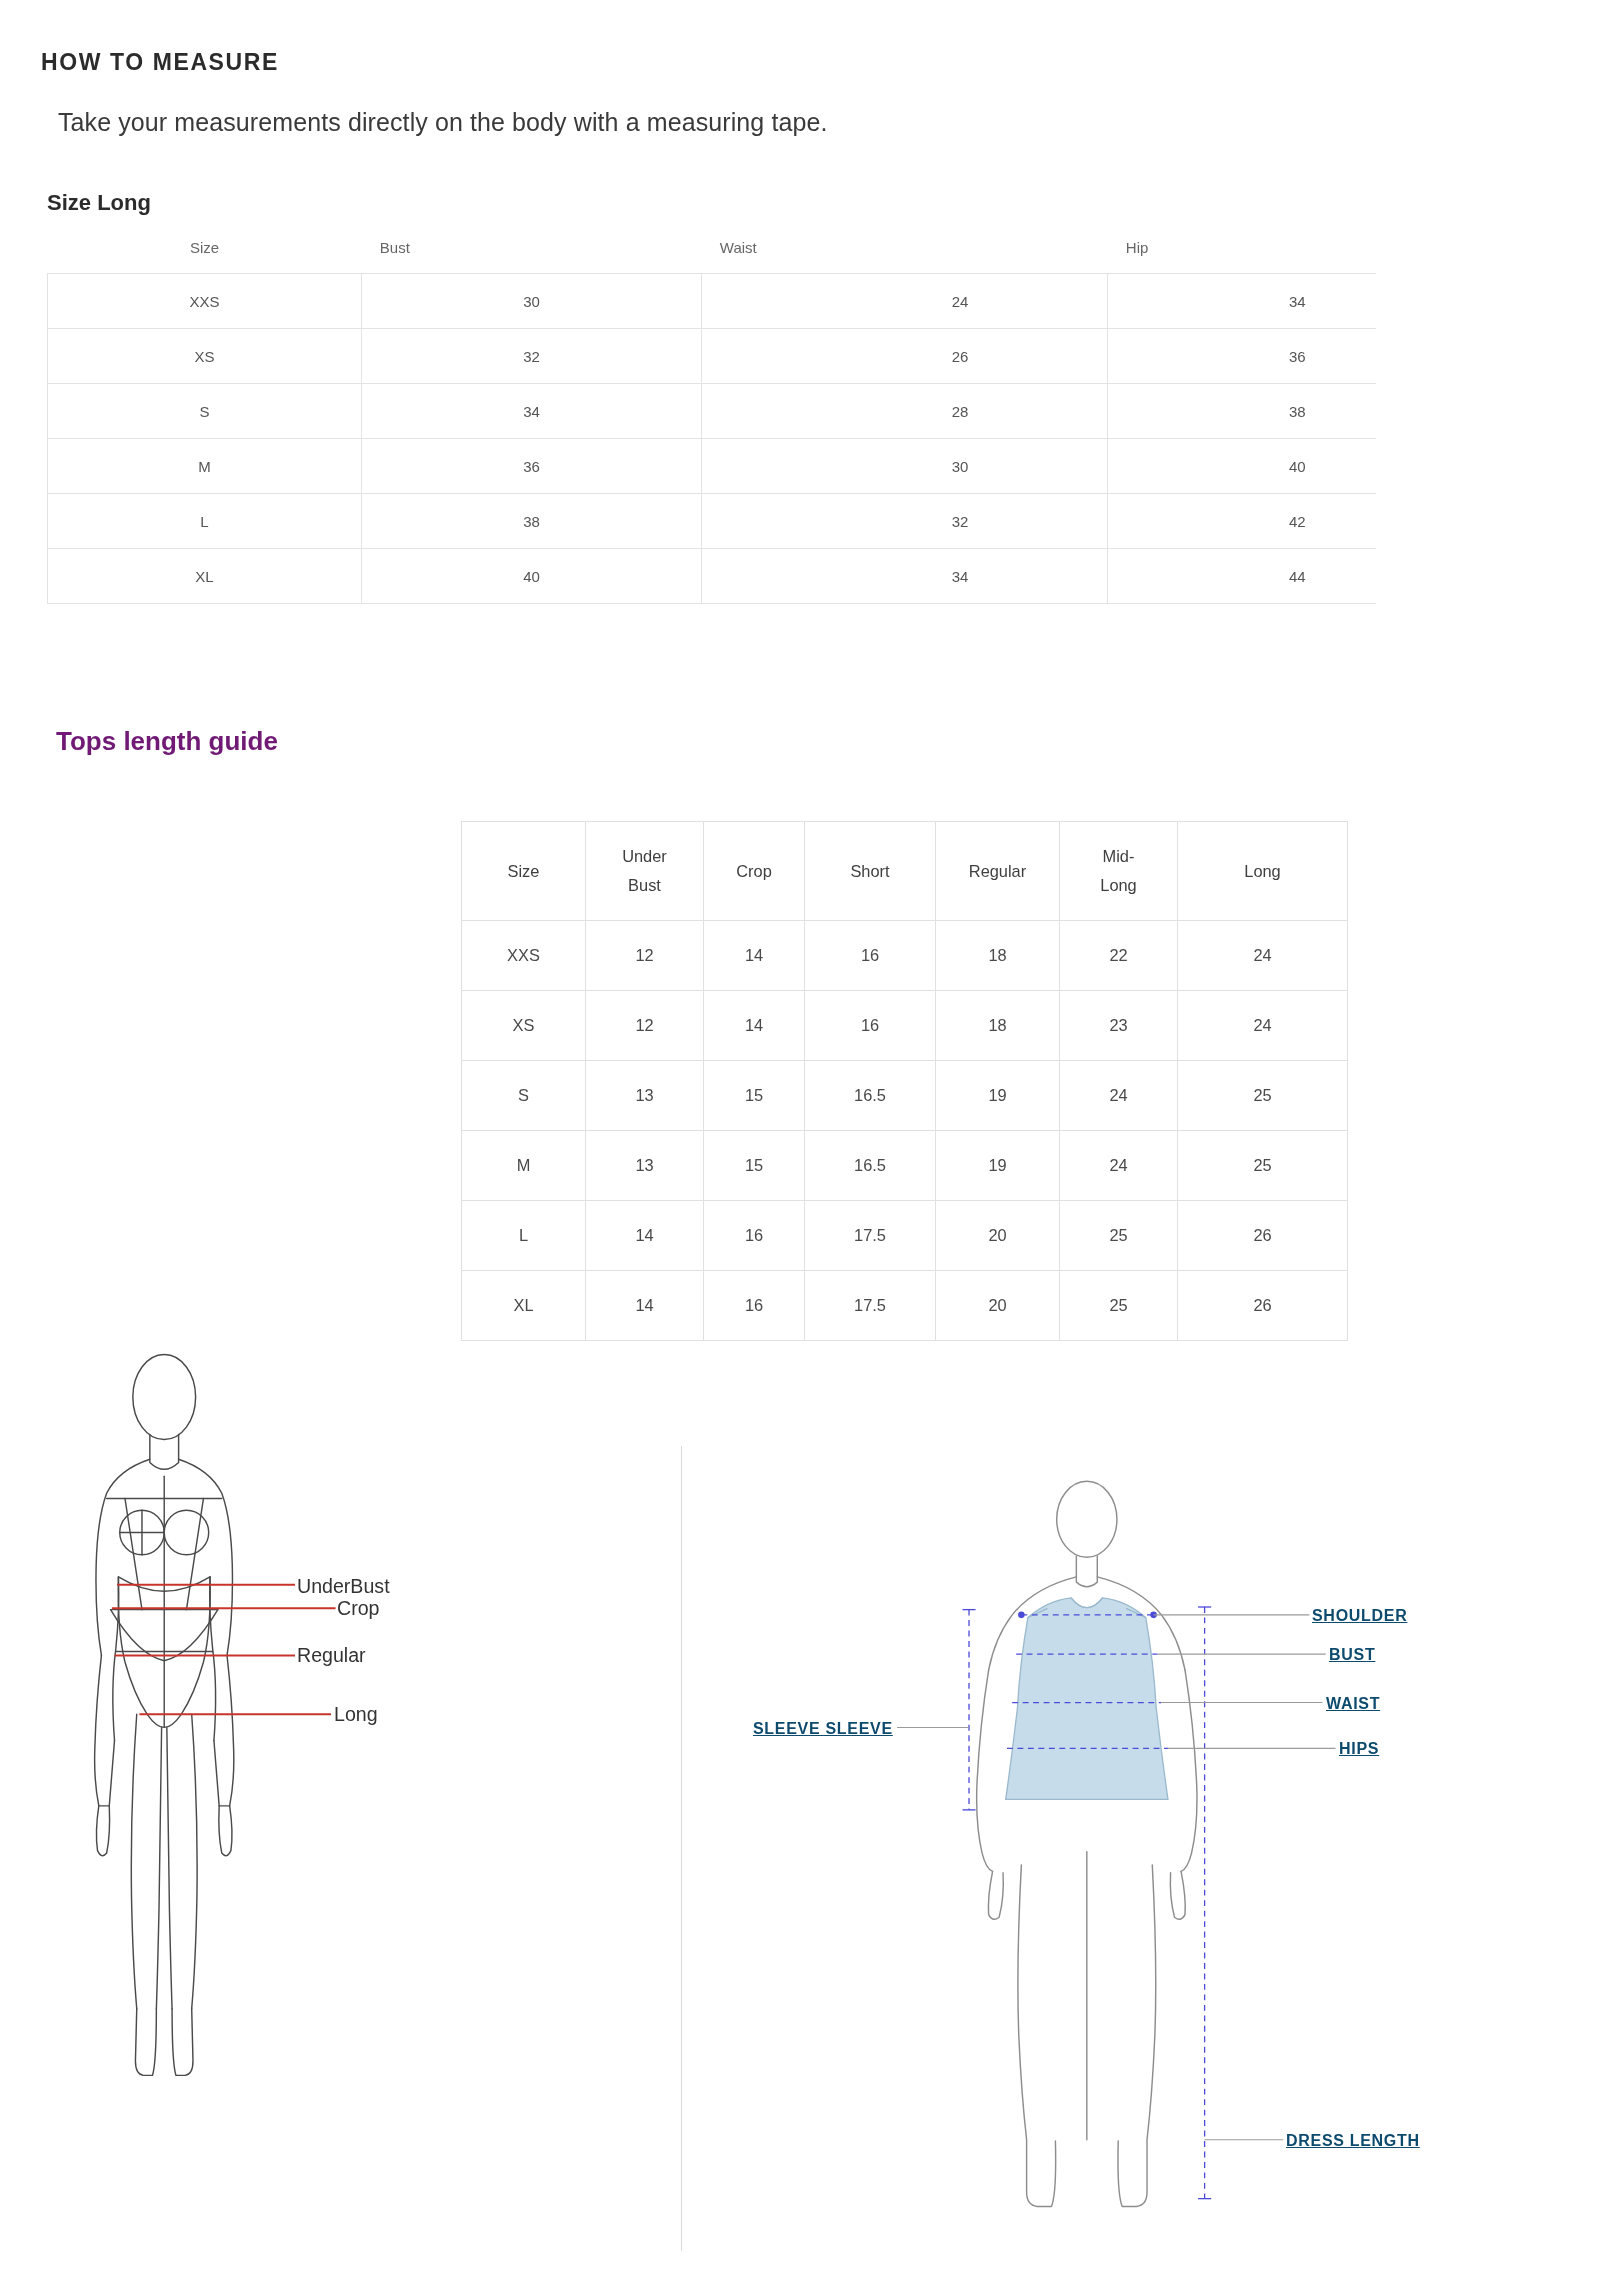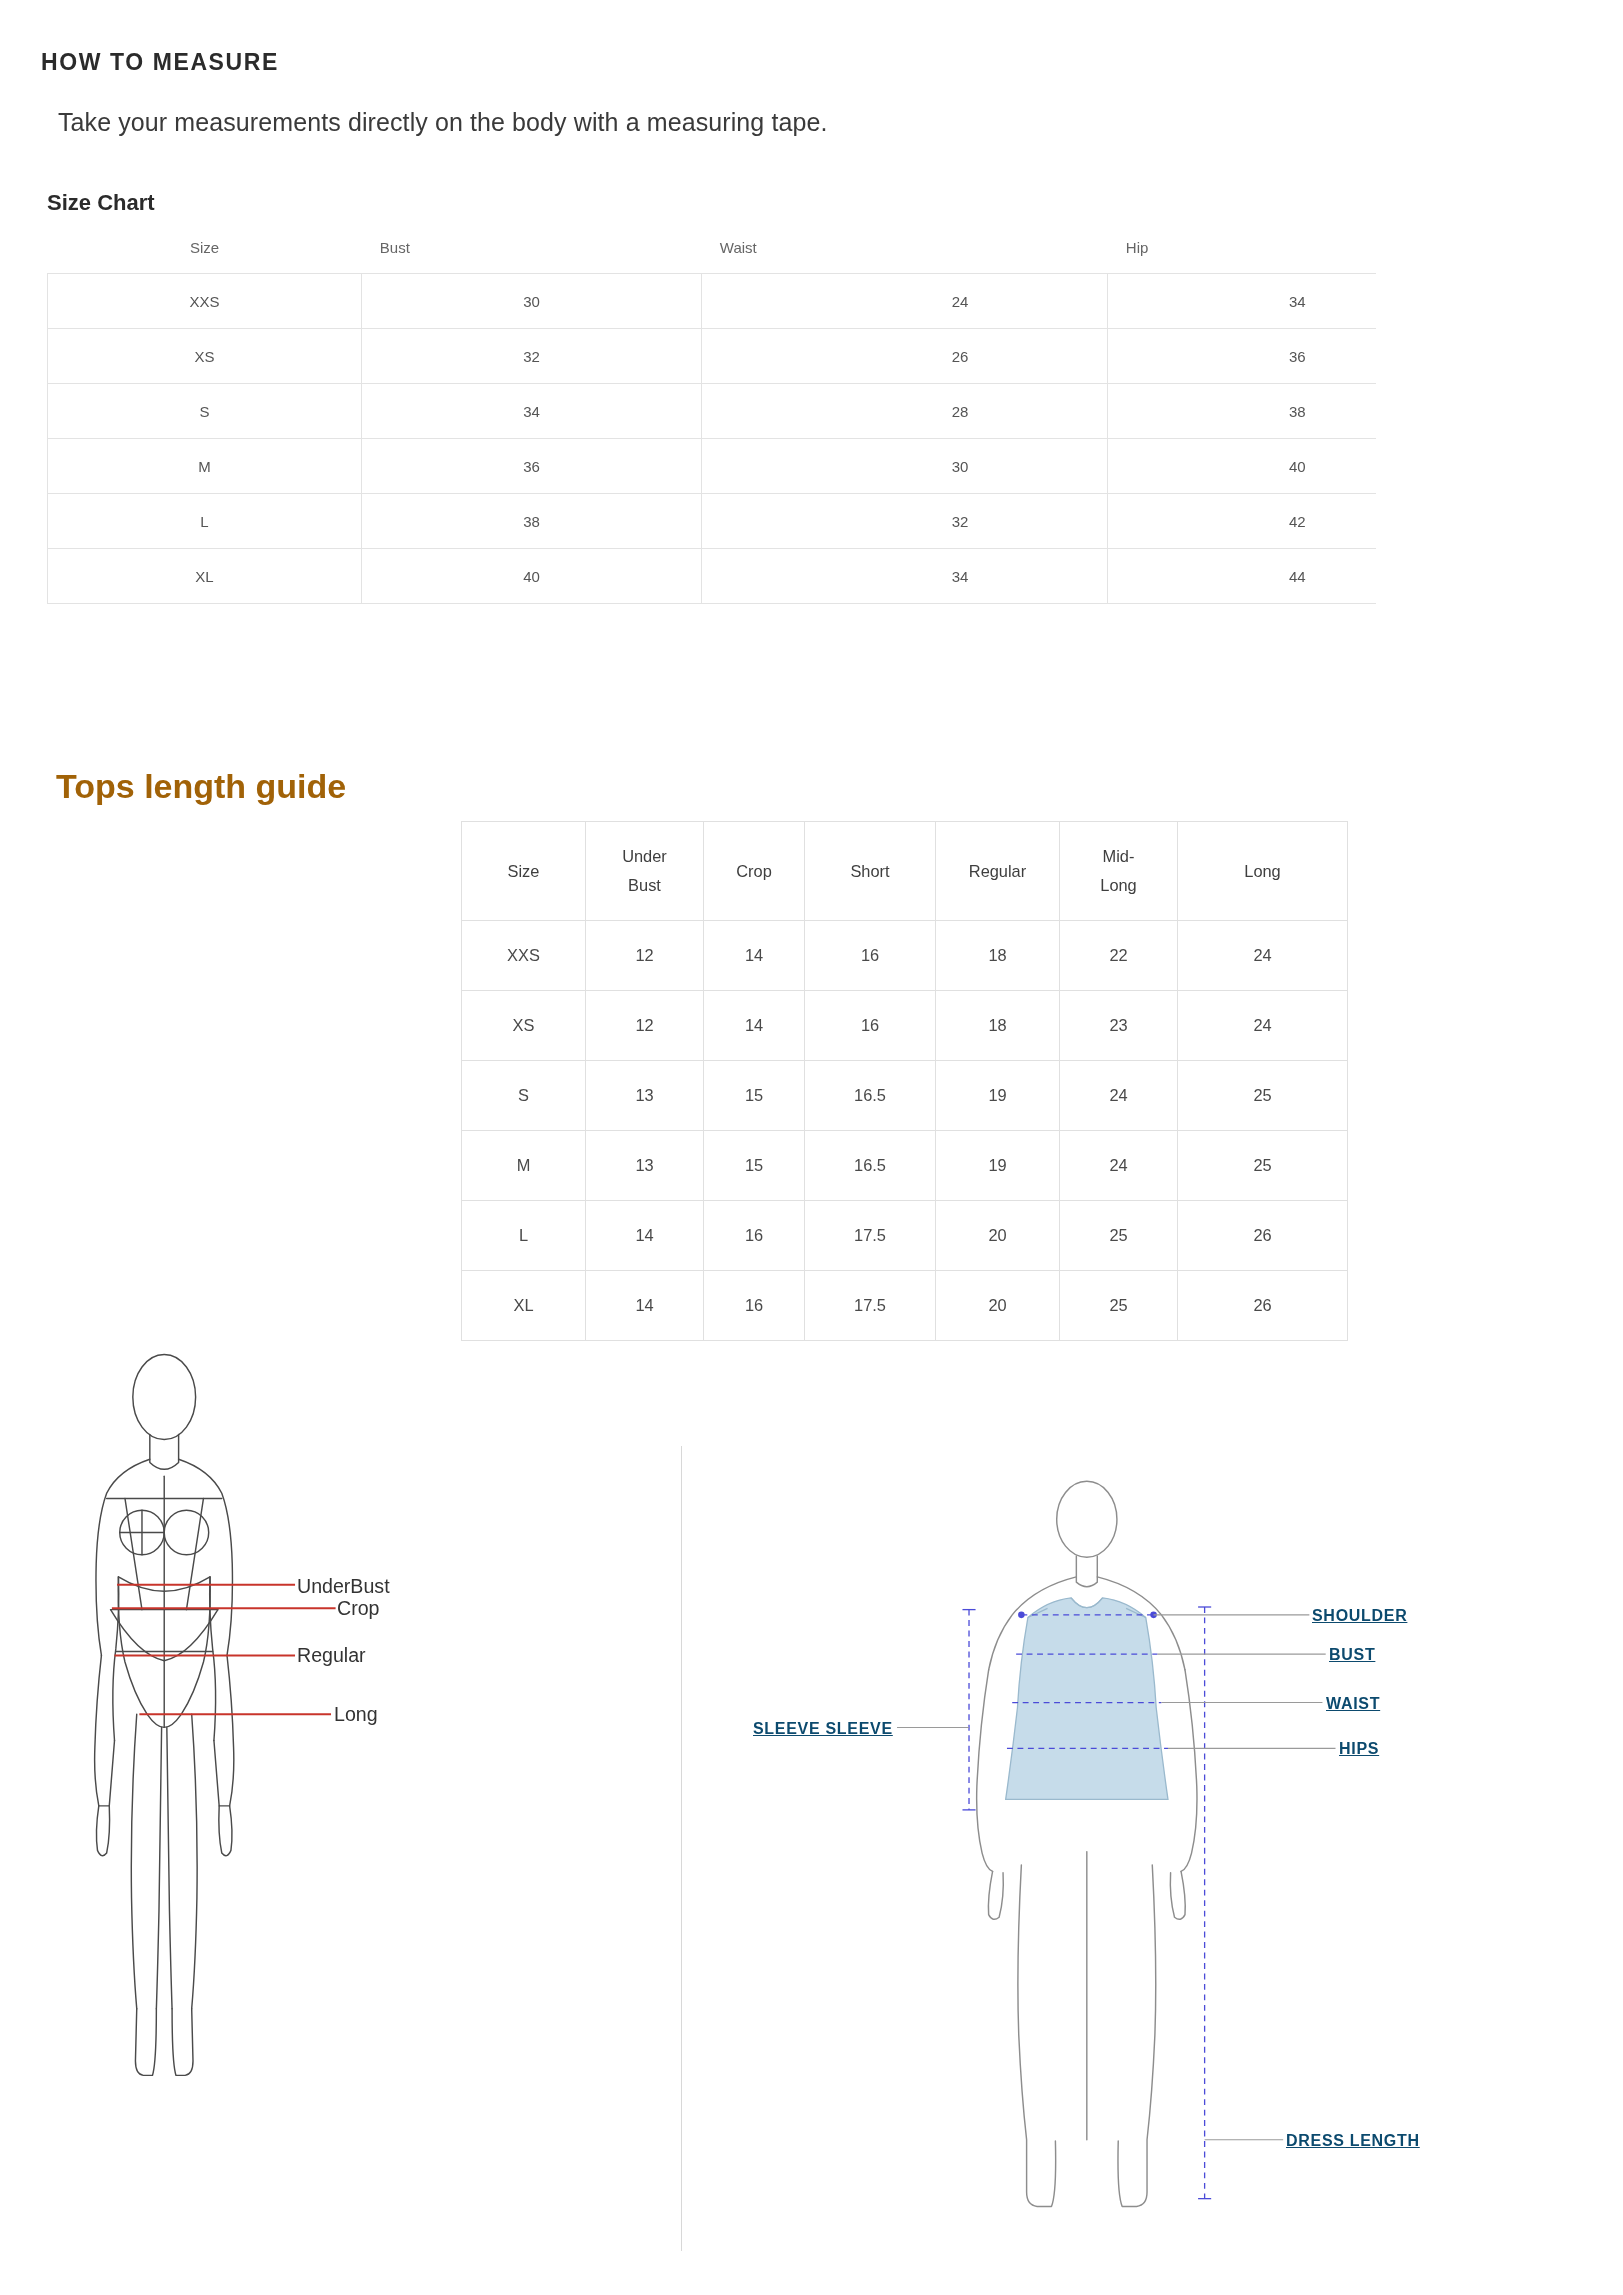--- a/index.html
+++ b/index.html
@@ -97,24 +97,24 @@
     text-align: center;
     padding-left: 111px;
   }
   #size-chart-table tbody tr td:first-child { border-left: 0.7px solid #e3e3e3; }
   #size-chart-table tbody tr td:last-child { border-right: none; }
 
   
   .tops-title {
     position: absolute;
     left: 56px;
-    top: 767px;
-    font-size: 34px;
+    top: 726px;
+    font-size: 26px;
     font-weight: bold;
-    color: #a16207;
+    color: #701a75;
   }
   #tops-table {
     position: absolute;
     left: 461px;
     top: 821px;
     width: 887px;
   }
   #tops-table col.t0 { width: 124px; }
   #tops-table col.t1 { width: 118px; }
   #tops-table col.t2 { width: 101px; }
@@ -182,21 +182,21 @@
     text-decoration: underline;
   }
 </style>
 </head>
 <body>
 
 <div class="page">
 
   <div class="how-to-measure">HOW TO MEASURE</div>
   <div class="intro-line">Take your measurements directly on the body with a measuring tape.</div>
-  <div class="size-chart-title">Size Chart</div>
+  <div class="size-chart-title">Size Long</div>
 
   <table class="grid" id="size-chart-table">
     <colgroup>
       <col class="c0">
         <col class="c1">
         <col class="c2">
         <col class="c3">
     </colgroup>
     <thead>
       <tr>

